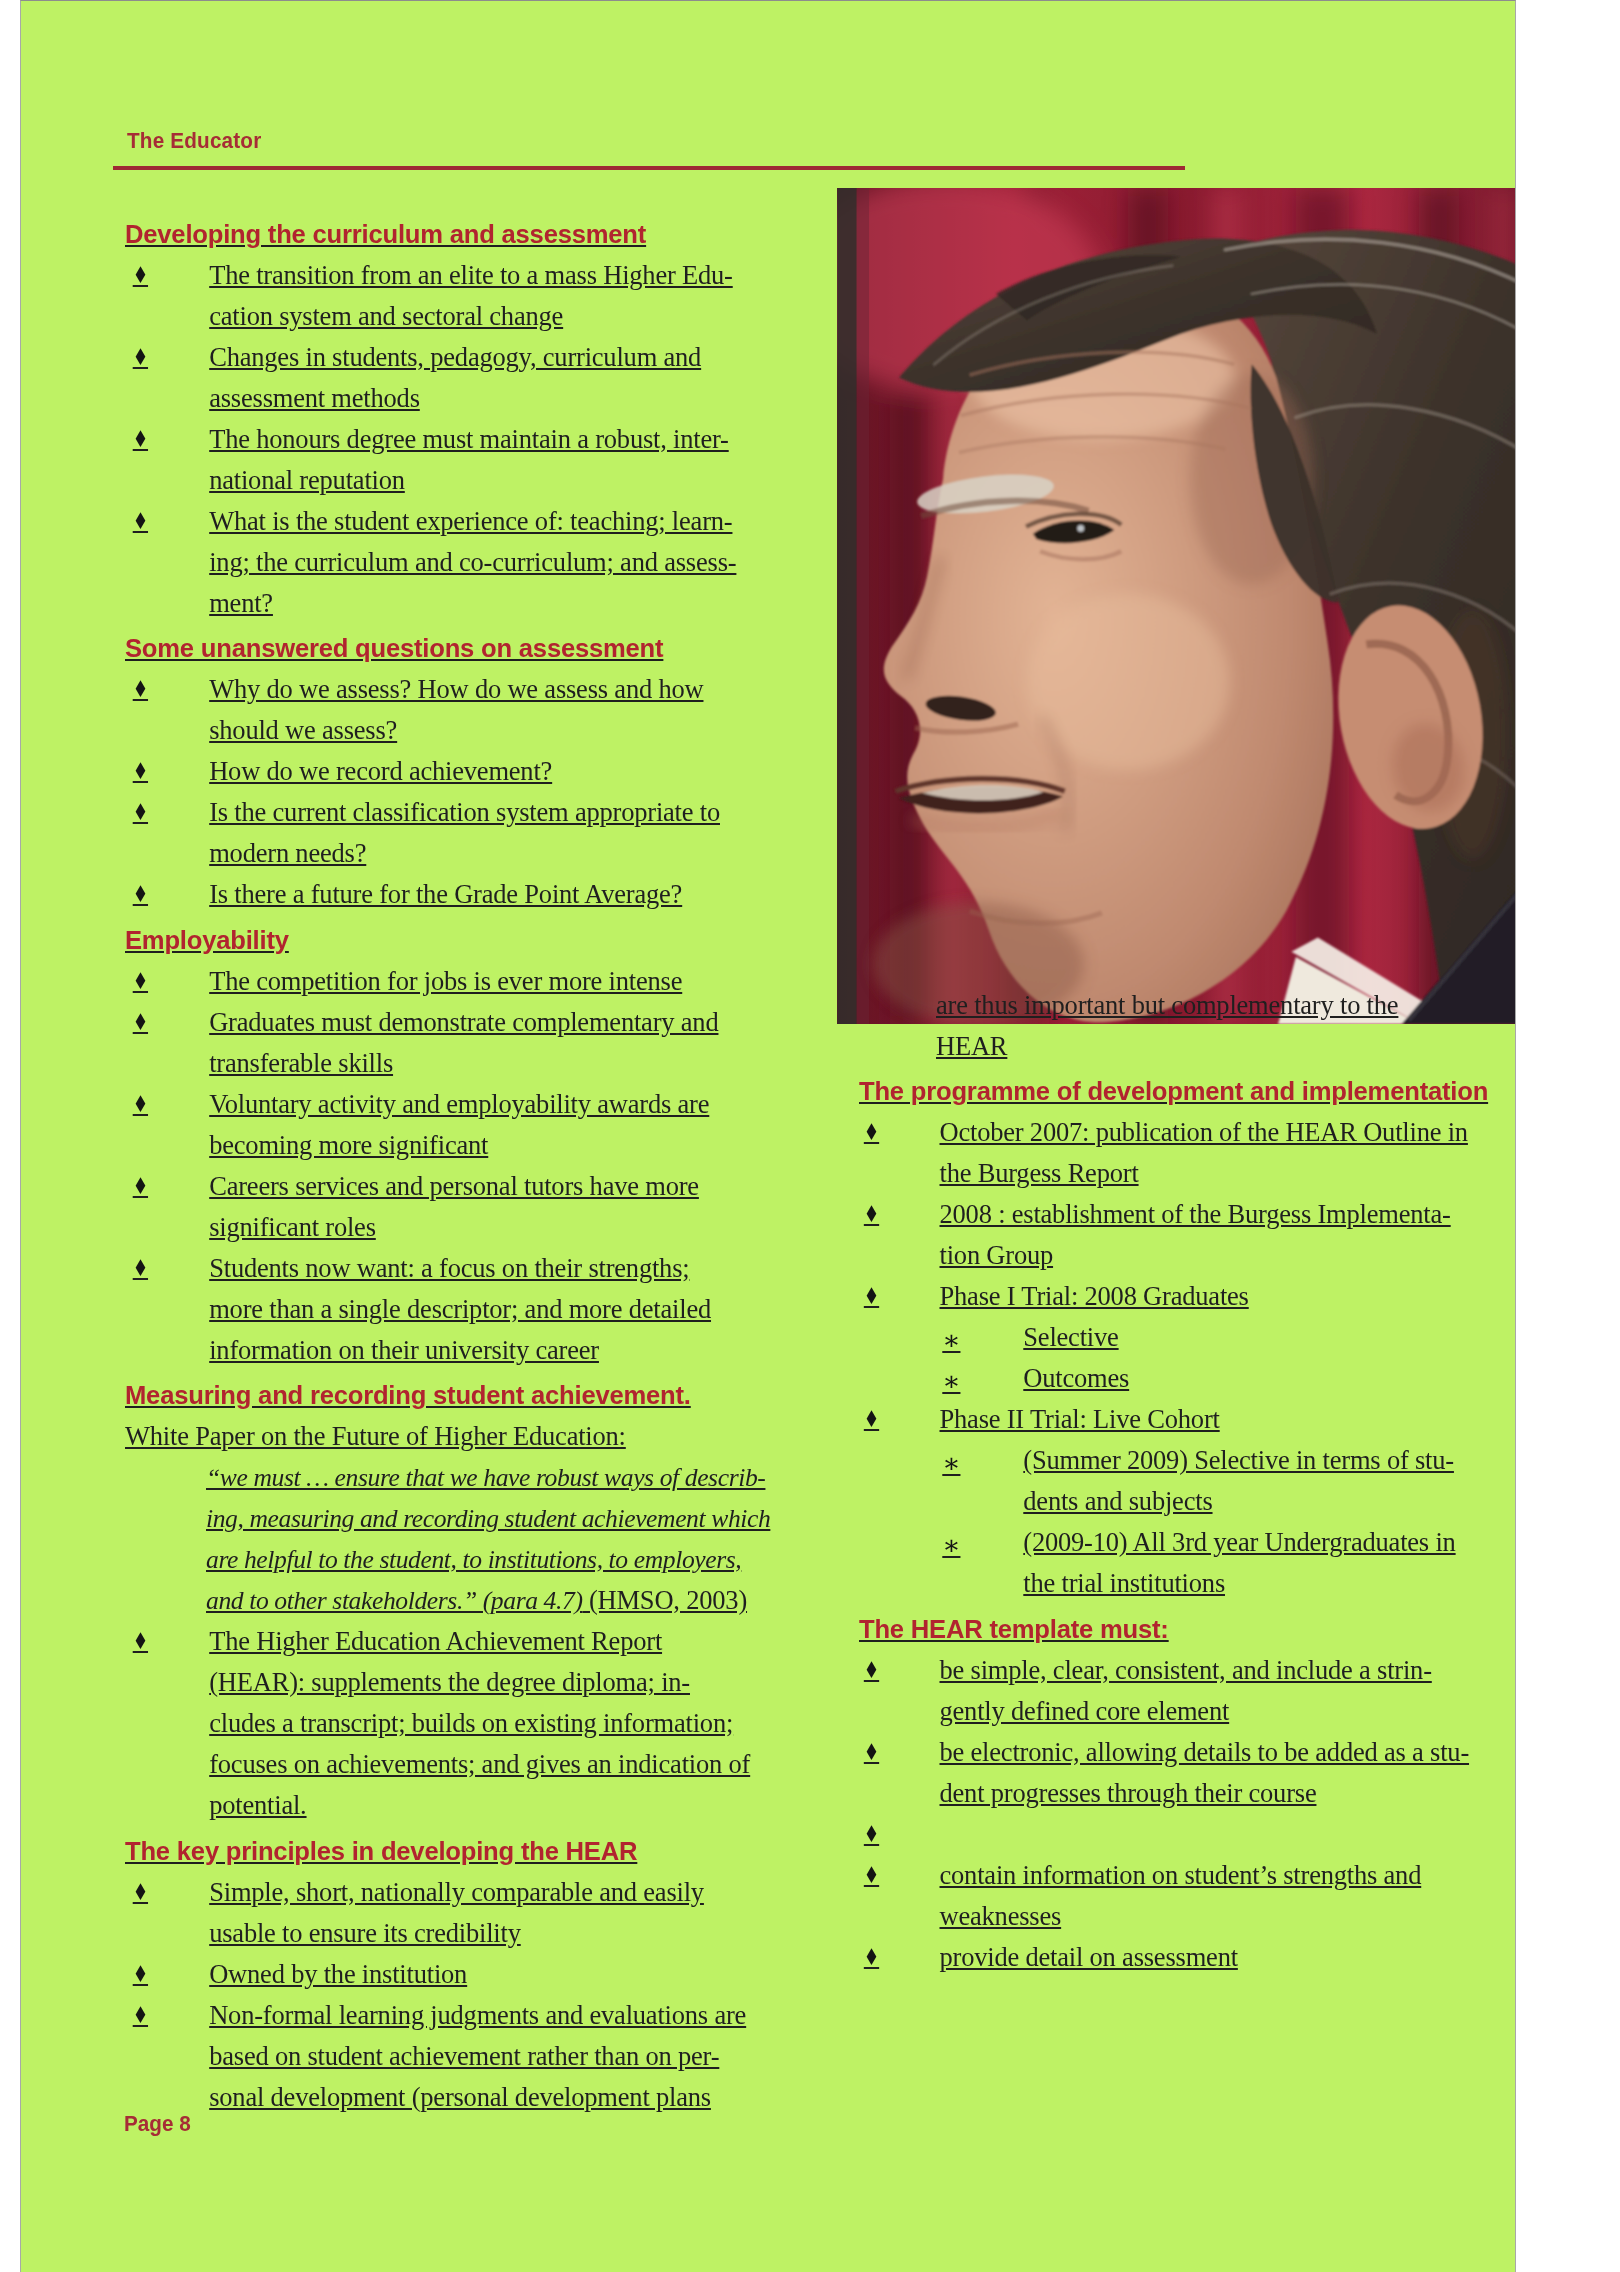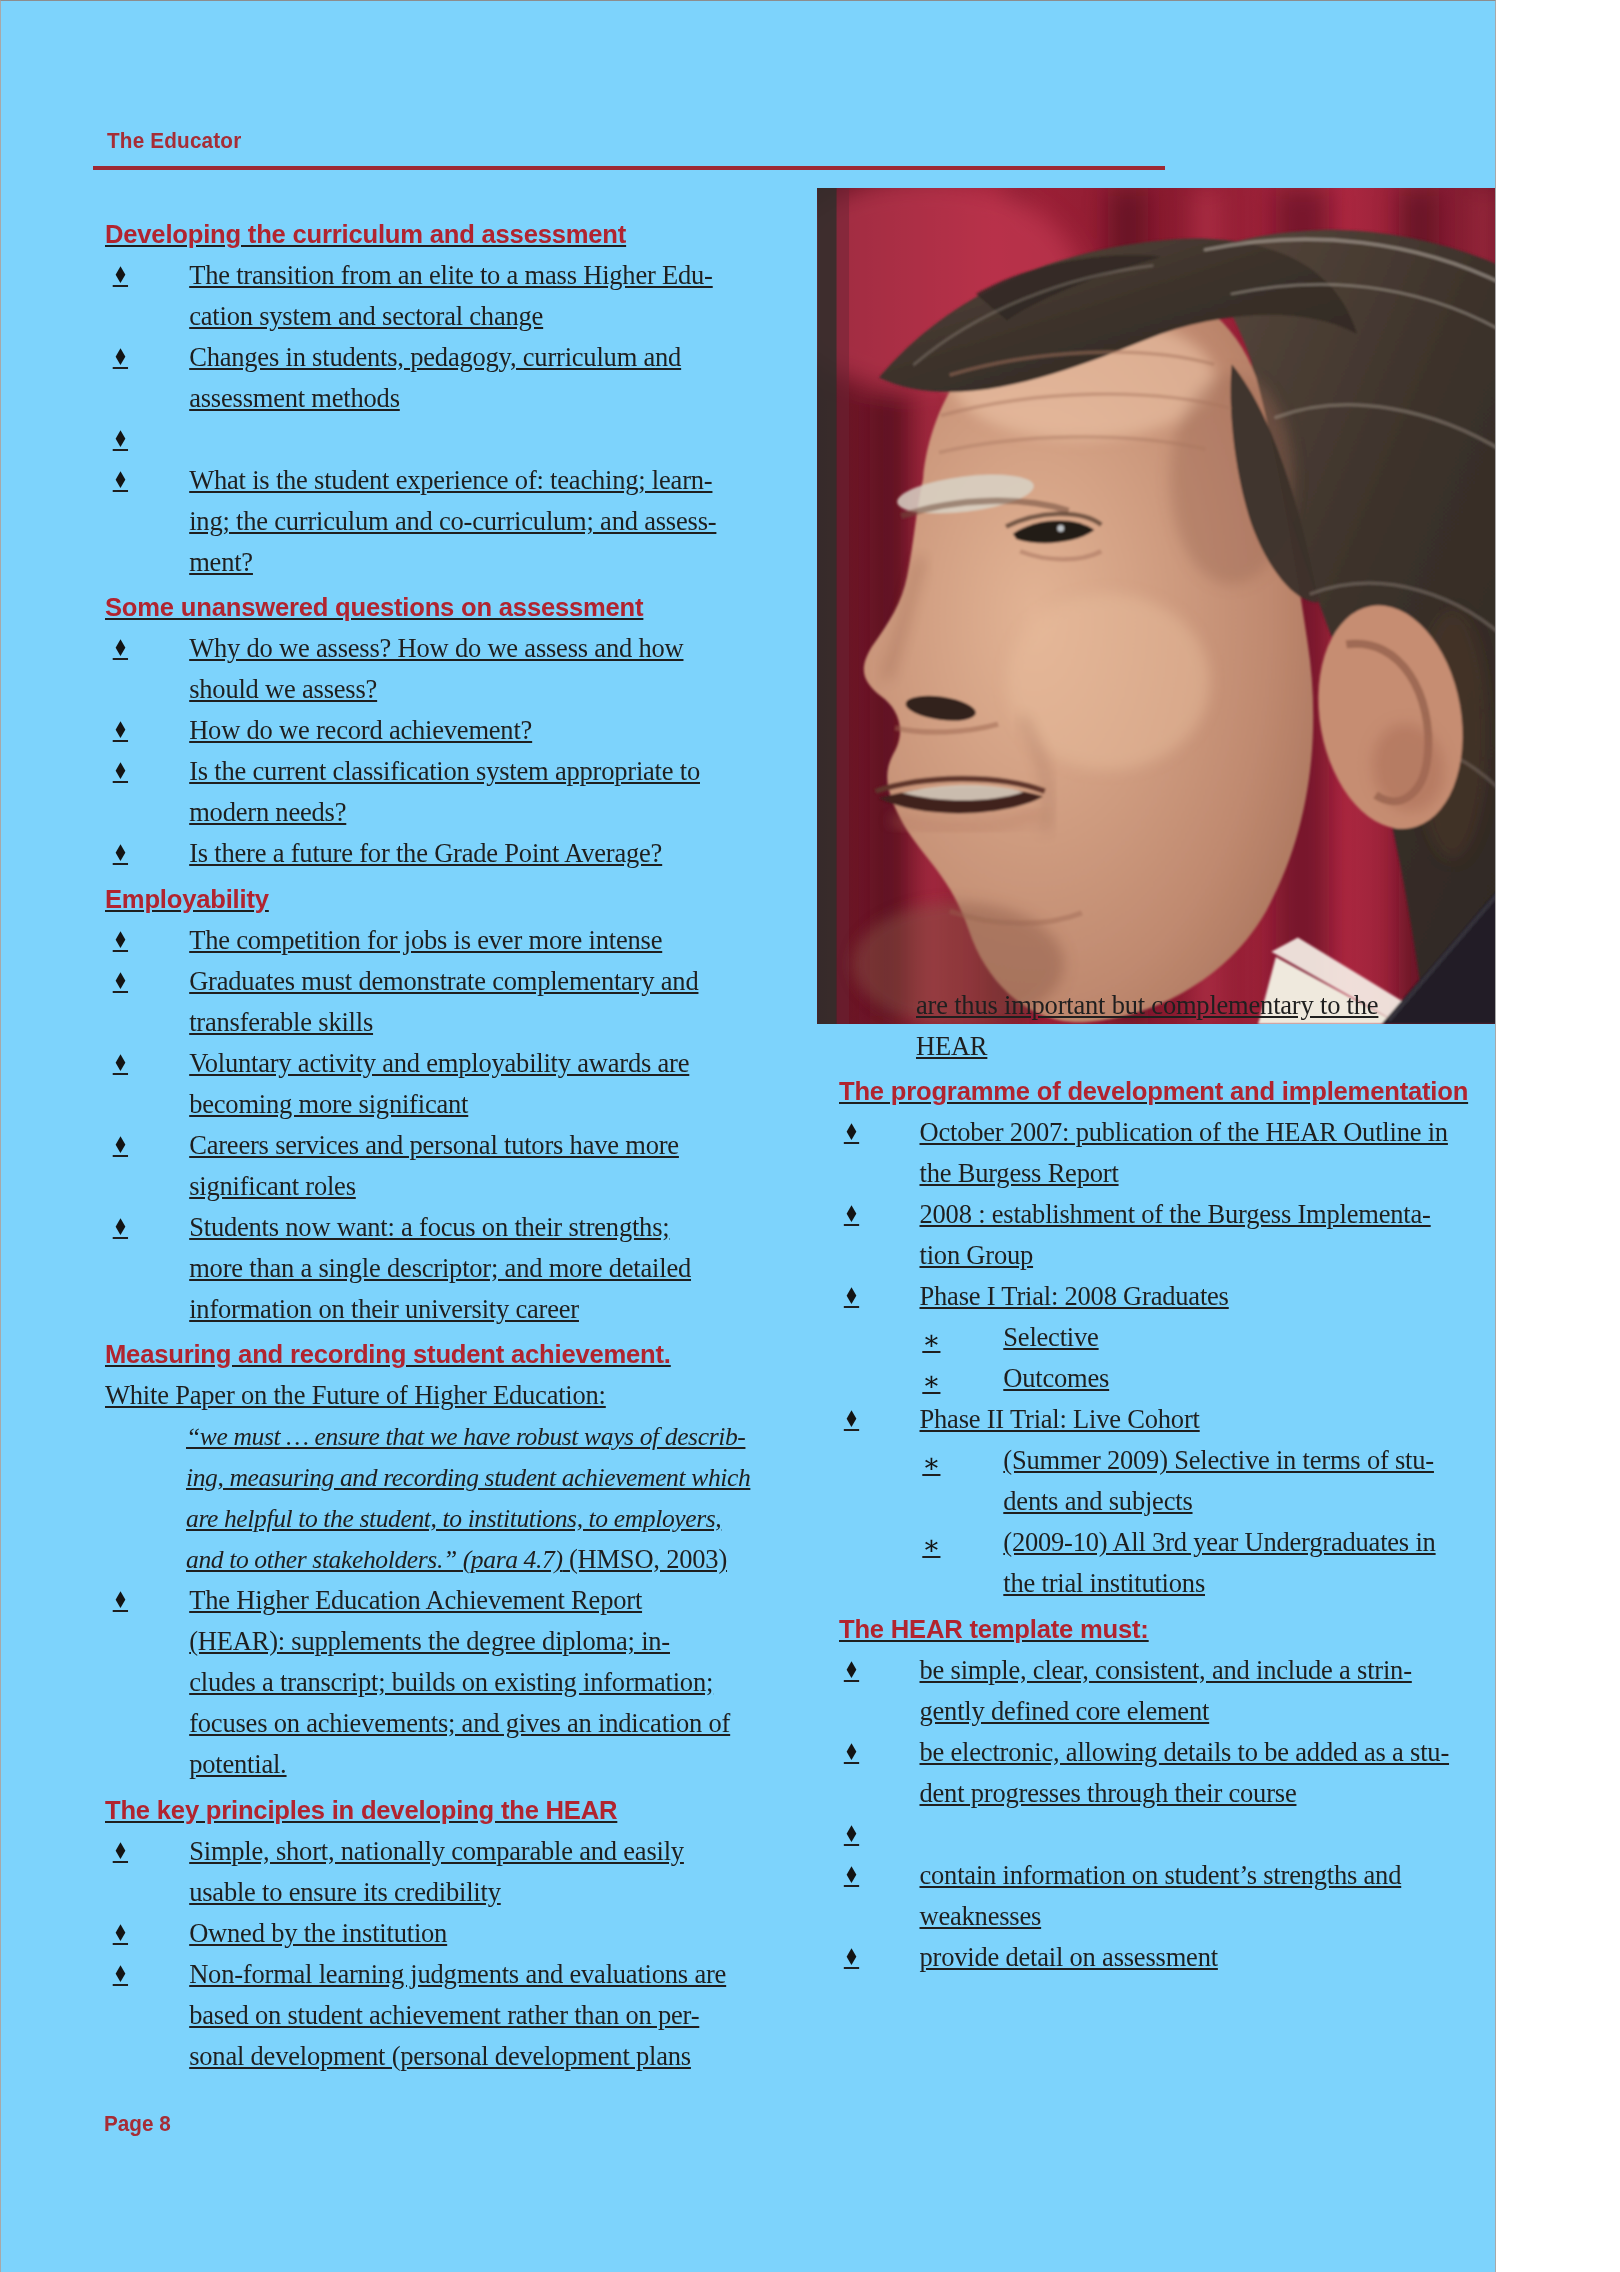--- a/index.html
+++ b/index.html
@@ -1,19 +1,19 @@
 <!DOCTYPE html>
 <html style="font-size:14px"><head>
 <meta charset="utf-8">
 <style>
   html,body{margin:0;padding:0;background:#ffffff;}
   .page{
-    position:relative;width:1496px;height:2273px;background:#7dd3fc;
+    position:relative;width:1496px;height:2273px;background:#bef264;
     box-sizing:border-box;border:1.8px solid #a8a8a8;border-top-color:#8d8d8d;border-bottom-color:#8d8d8d;
-    font-family:"Liberation Serif",serif;color:#1f1f1f;overflow:hidden;
+    font-family:"Liberation Serif",serif;color:#1f1f1f;overflow:hidden;margin-left:20px;
   }
   .masthead{
     position:absolute;left:106px;top:129px;
     font-family:"Liberation Sans",sans-serif;font-weight:700;font-size:22px;line-height:1;
     color:#a62d36;transform:scaleX(.94);transform-origin:left top;letter-spacing:0.2px;
   }
   .rule{position:absolute;left:92px;top:165px;width:1072px;height:3.5px;background:#9e2934;}
   .pagenum{
     position:absolute;left:103px;top:2112px;
     font-family:"Liberation Sans",sans-serif;font-weight:700;font-size:22px;line-height:1;
@@ -61,20 +61,22 @@
         <div class="txt">The transition from an elite to a mass Higher Edu-
 cation system and sectoral change</div>
       </div>
       <div class="row">
         <span class="marker">♦</span>
         <div class="txt">Changes in students, pedagogy, curriculum and
 assessment methods</div>
       </div>
       <div class="row">
         <span class="marker">♦</span>
+        <div class="txt">The honours degree must maintain a robust, inter-
+national reputation</div>
       </div>
       <div class="row">
         <span class="marker">♦</span>
         <div class="txt">What is the student experience of: teaching; learn-
 ing; the curriculum and co-curriculum; and assess-
 ment?</div>
       </div>
       <div class="sec-heading">Some unanswered questions on assessment</div>
       <div class="row">
         <span class="marker">♦</span>

